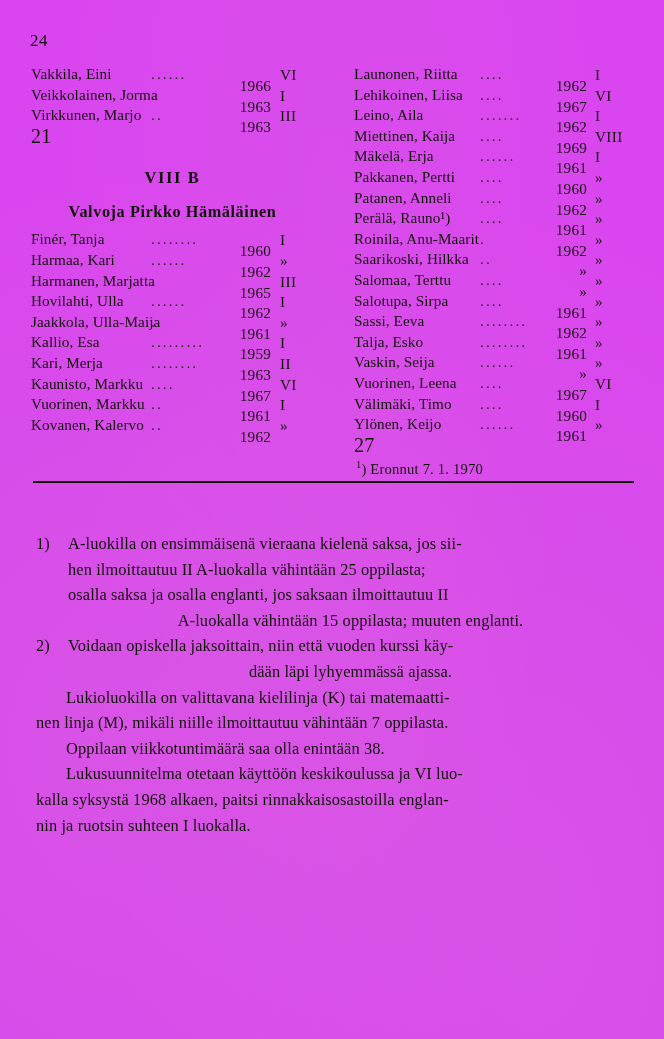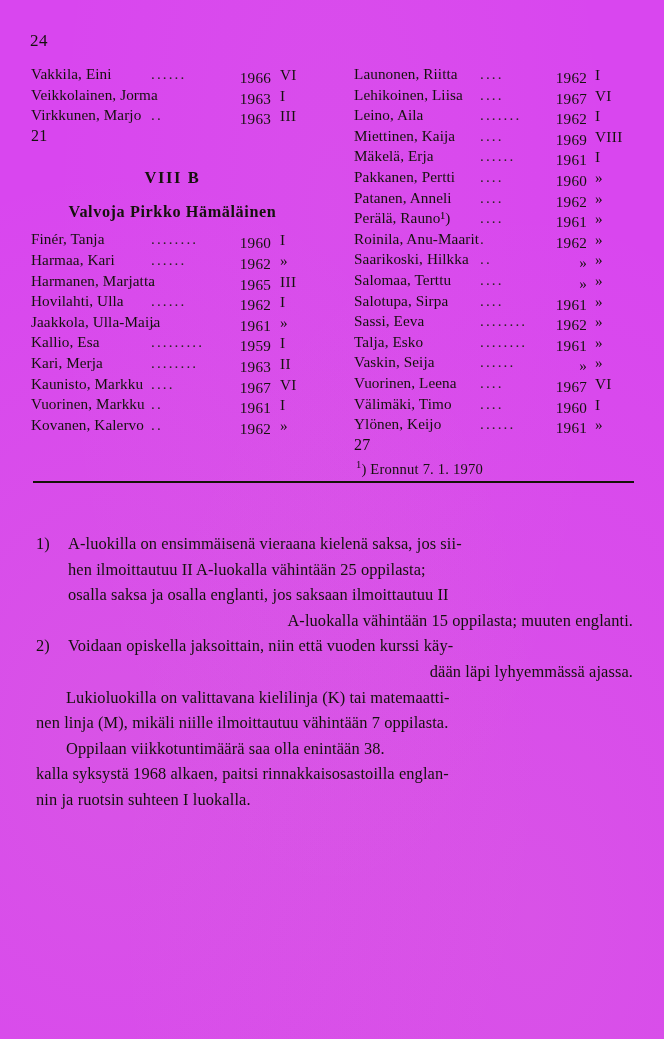--- a/index.html
+++ b/index.html
@@ -58,41 +58,41 @@
   .leader {
     position: absolute;
     top: 0;
     overflow: hidden;
     white-space: nowrap;
     letter-spacing: 2.1px;
     color: #2a2720;
   }
   .yr {
     position: absolute;
-    top: 4px;
+    top: 12px;
     text-align: right;
     letter-spacing: 0.2px;
   }
   .rm {
     position: absolute;
     top: 1px;
     text-align: left;
     letter-spacing: 0.4px;
   }
   
   .col-left  .leader { left: 120px; right: 74px; }
   .col-left  .yr { right: 43px; width: 46px; }
   .col-left  .rm { right: 0px;  width: 34px; }
   
   .col-right .leader { left: 126px; right: 78px; }
   .col-right .yr { right: 48px; width: 48px; }
   .col-right .rm { right: 0px;  width: 40px; }
 
   .count-line {
-    font-size: 16px;
+    font-size: 20px;
     line-height: 20.6px;
     height: 20.6px;
     letter-spacing: 0.3px;
   }
 
   .class-head {
     text-align: center;
     font-weight: bold;
     font-size: 16.5px;
     letter-spacing: 1.6px;
@@ -139,21 +139,21 @@
     position: relative;
     padding-left: 32px;
     text-align: justify;
     text-justify: inter-word;
   }
   .num-item .marker {
     position: absolute;
     left: 0;
     top: 0;
   }
-  .num-item .lastline { text-align: right; }
+  .num-item .lastline { text-align: center; }
 </style>
 </head>
 <body>
 
 <div id="page">
 
   <div id="paper-texture"></div>
 
   <div class="pg-num">24</div>
 
@@ -388,18 +388,19 @@
       <div style="text-indent:30px;">Lukioluokilla on valittavana kielilinja (K) tai matemaatti-</div>
       <div>nen linja (M), mikäli niille ilmoittautuu vähintään 7 oppilasta.</div>
     </div>
 
 
     <div>
       <div style="text-indent:30px;">Oppilaan viikkotuntimäärä saa olla enintään 38.</div>
     </div>
 
     <div>
+      <div style="text-indent:30px;">Lukusuunnitelma otetaan käyttöön keskikoulussa ja VI luo-</div>
       <div>kalla syksystä 1968 alkaen, paitsi rinnakkaisosastoilla englan-</div>
       <div>nin ja ruotsin suhteen I luokalla.</div>
     </div>
 
   </div>
 </div>
 
 </body></html>

